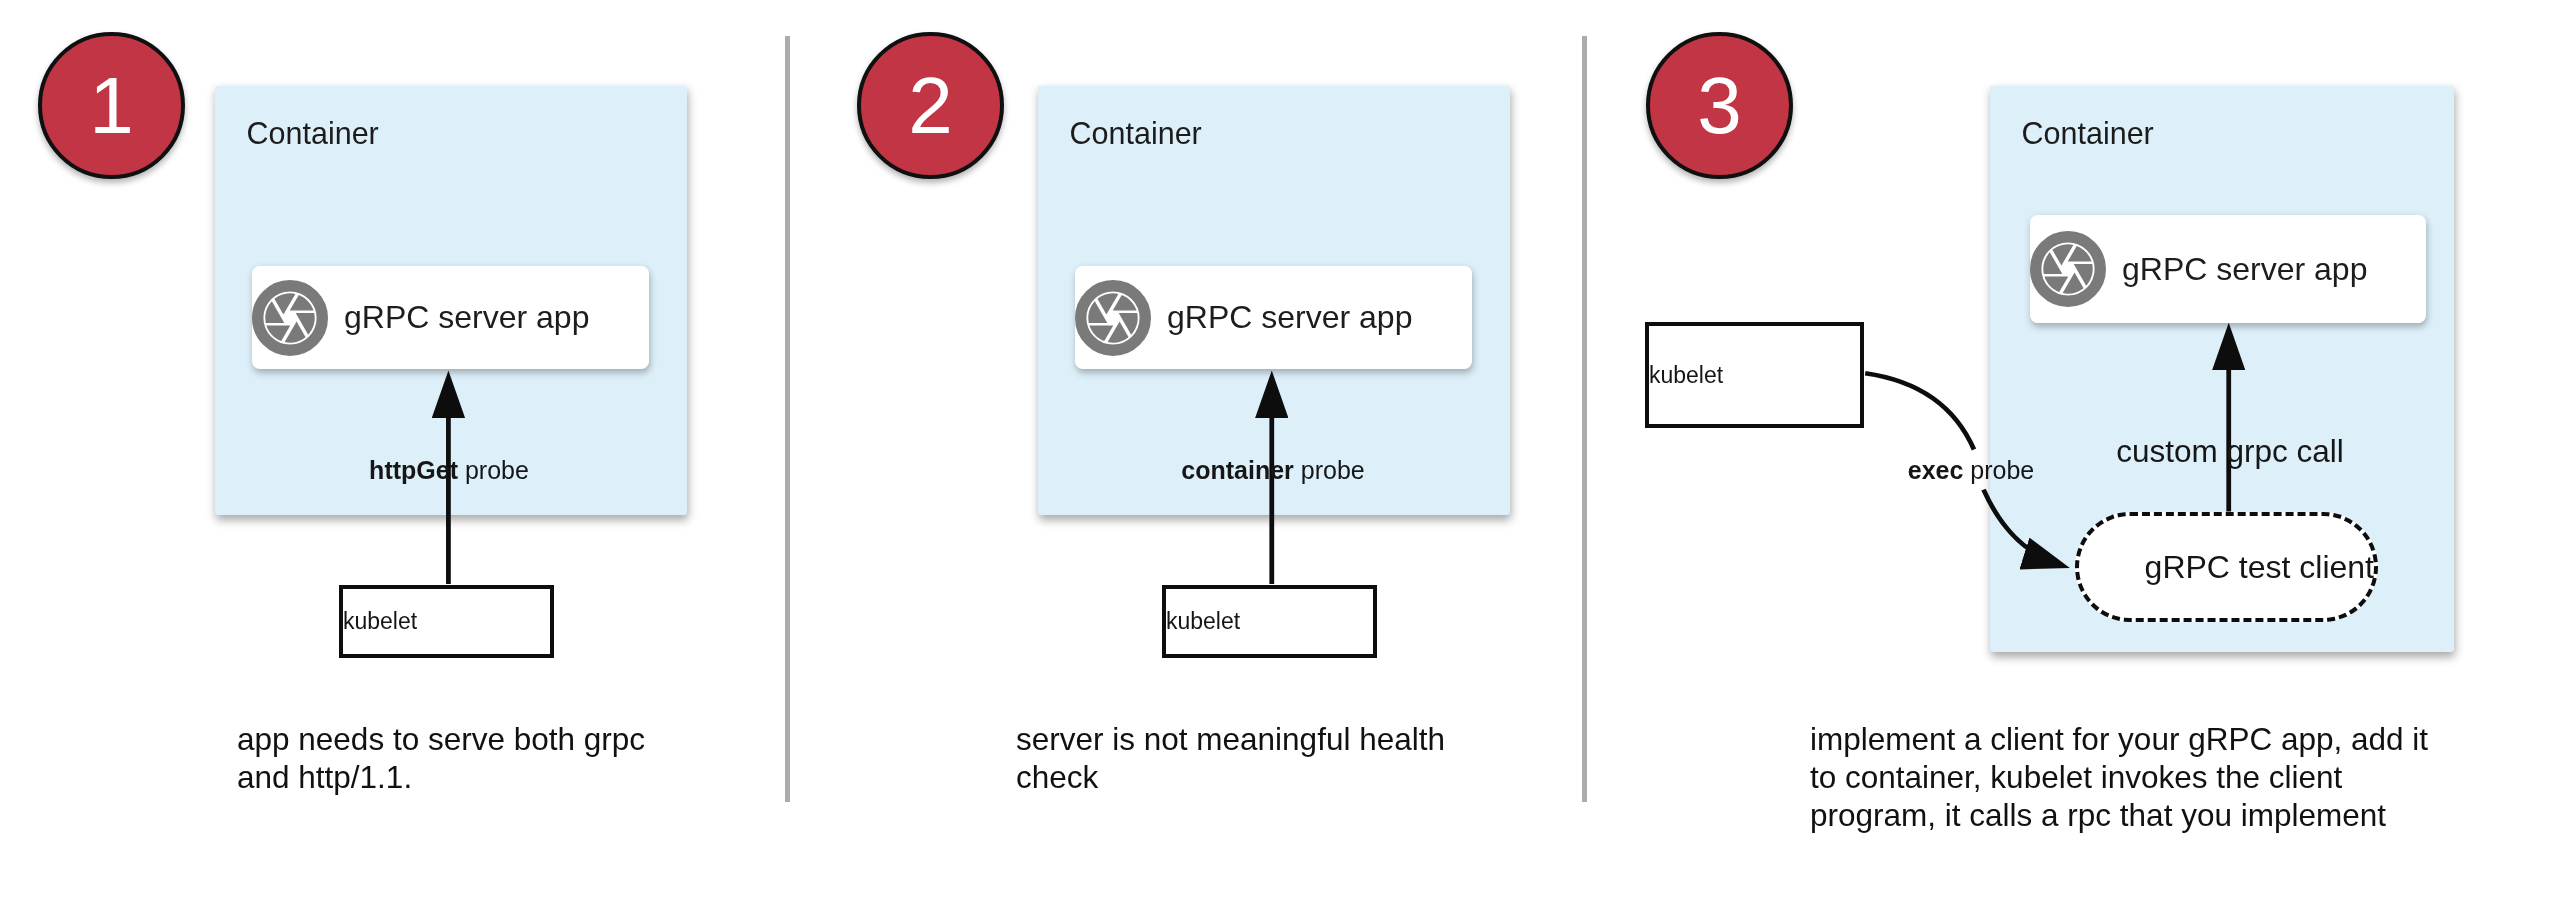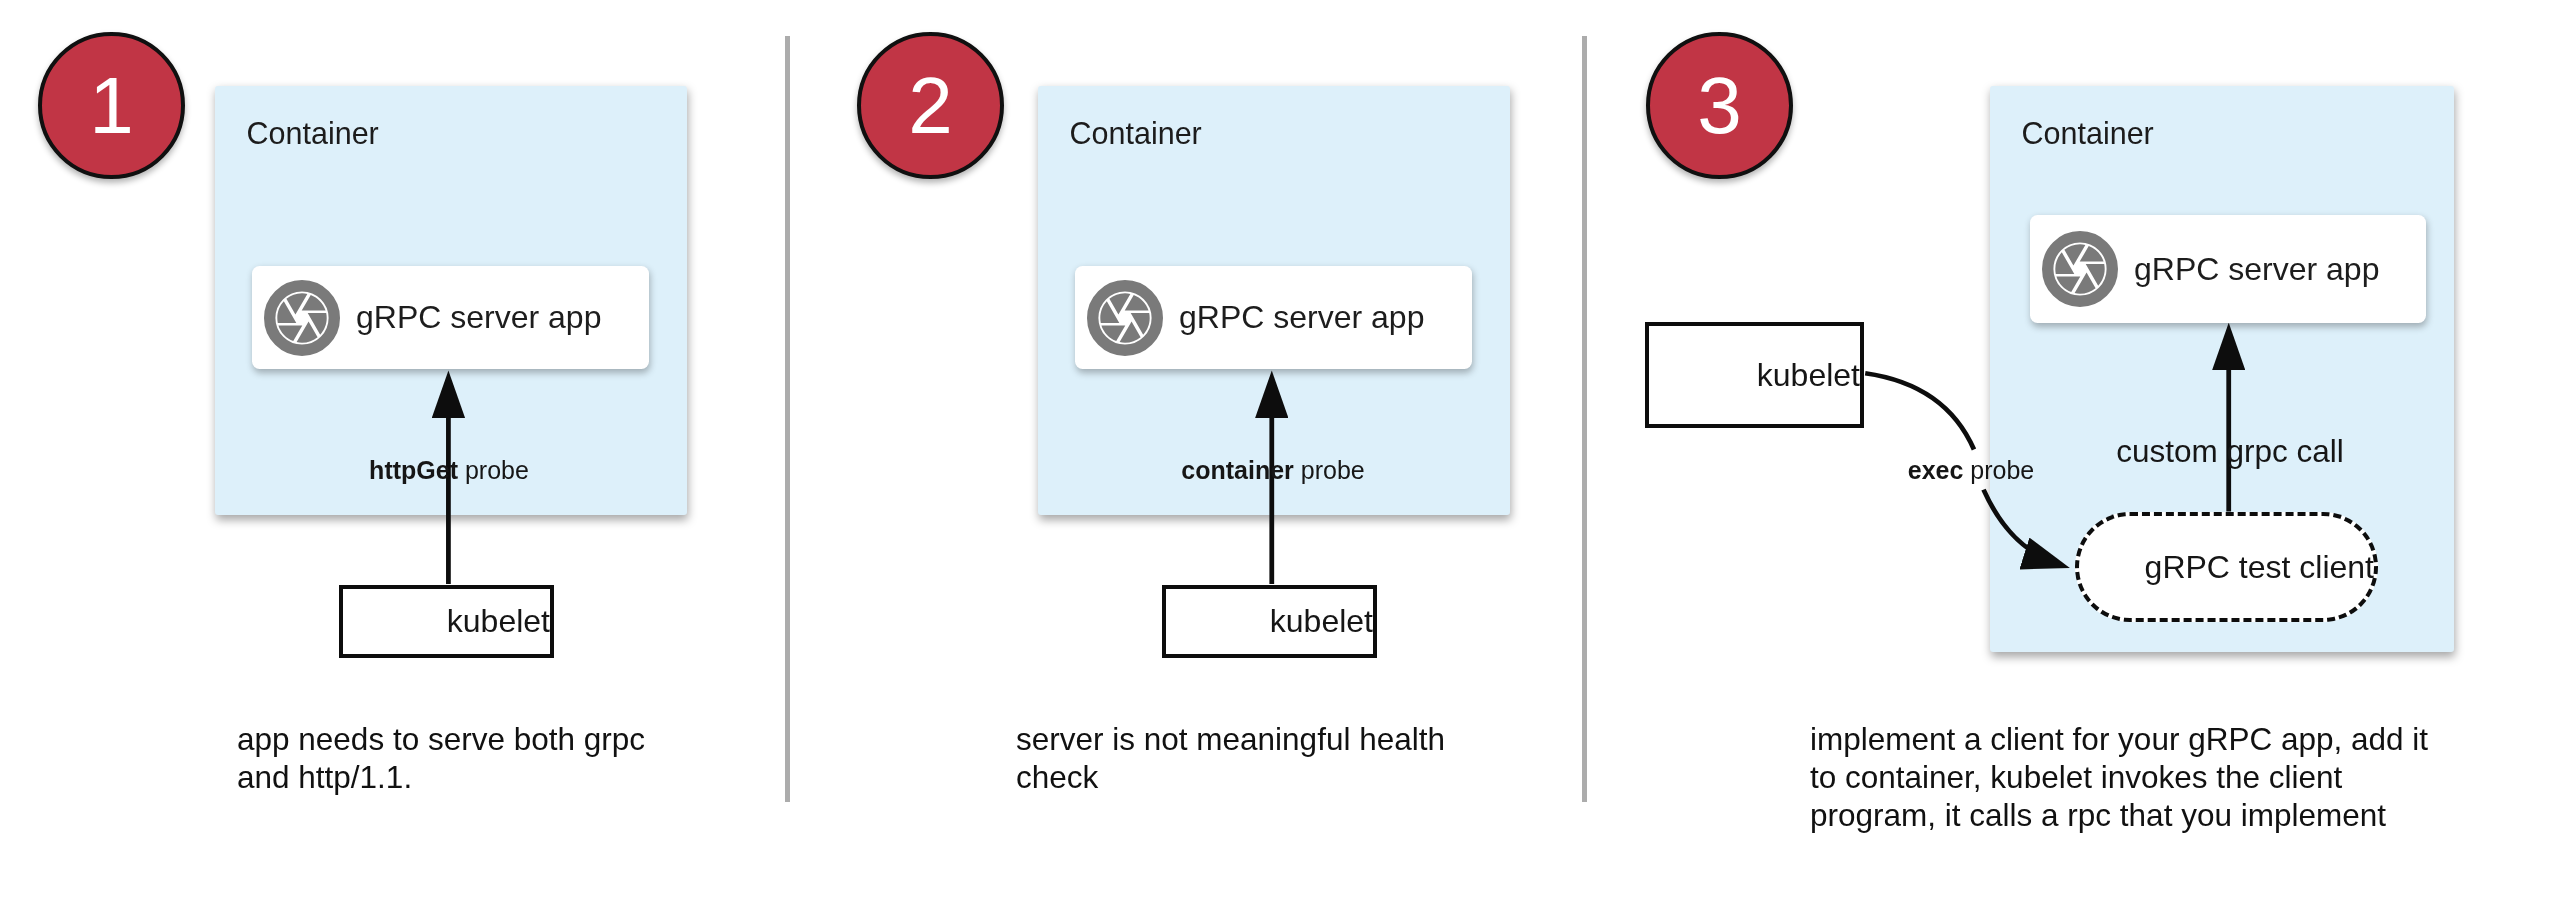--- a/index.html
+++ b/index.html
@@ -23,27 +23,27 @@
     color:#fff;font-size:80px;box-shadow:0 3.8px 6.7px rgba(0,0,0,.30);
   }
   .container-box{
     position:absolute;background:var(--container-blue);border-radius:3px;
     box-shadow:1px 4.8px 9.5px rgba(0,0,0,.35);
   }
   .container-label{position:absolute;left:31.5px;top:31.5px;font-size:30.5px;line-height:30.5px;color:#1c1c1c}
   .app-box{
     position:absolute;background:#fff;border-radius:7.6px;
     box-shadow:1px 3.8px 7.6px rgba(0,0,0,.28);
-    display:flex;align-items:center;padding-left:12px;gap:16px;
+    display:flex;align-items:center;padding-left:0;gap:16px;
   }
   .app-box svg{width:76px;height:76px;flex:0 0 auto}
   .app-label{font-size:32px;color:#1d1d1d;white-space:nowrap}
   .kubelet-box{
     position:absolute;background:#fff;border:4.8px solid #0d0d0d;
-    display:flex;align-items:center;justify-content:flex-end;font-size:32px;
+    display:flex;align-items:center;justify-content:flex-start;font-size:23px;
   }
   .probe-label{
     position:absolute;transform:translateX(-50%);font-size:25px;line-height:38px;
     white-space:nowrap;z-index:6;
   }
   .probe-label b{font-weight:bold}
   .free-label{
     position:absolute;transform:translateX(-50%);font-size:31.5px;line-height:38px;
     white-space:nowrap;z-index:6;
   }

